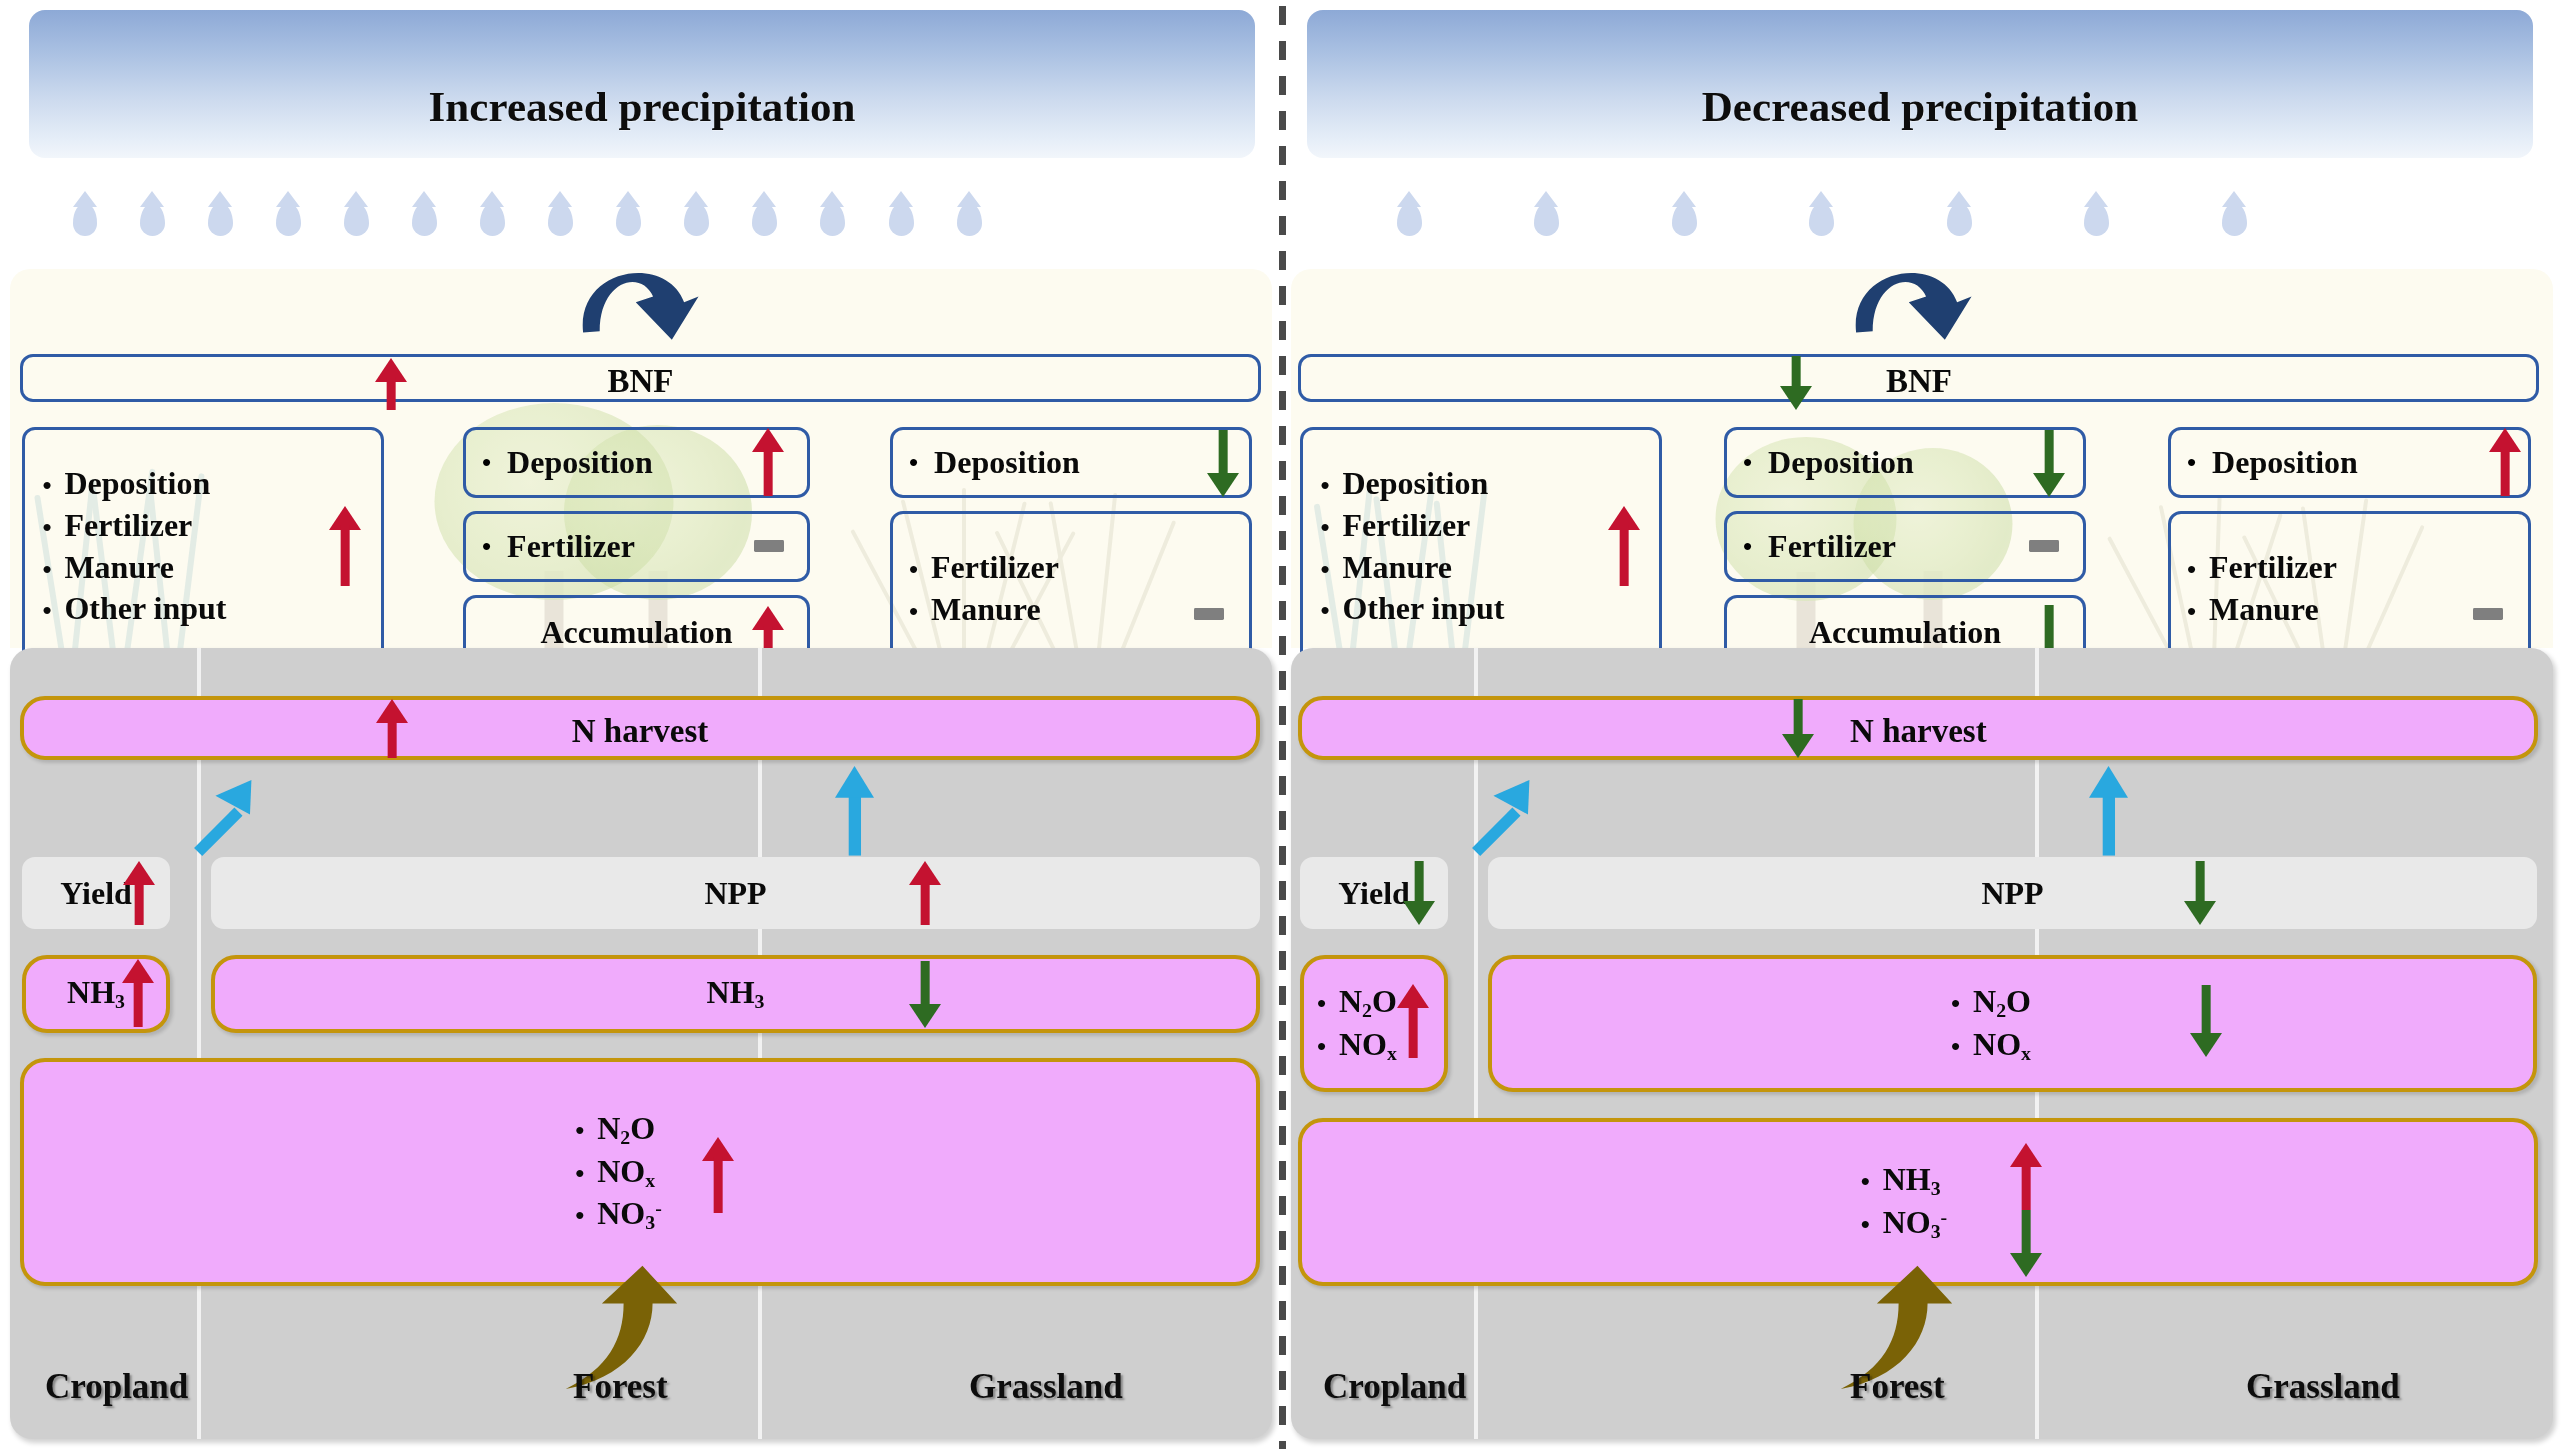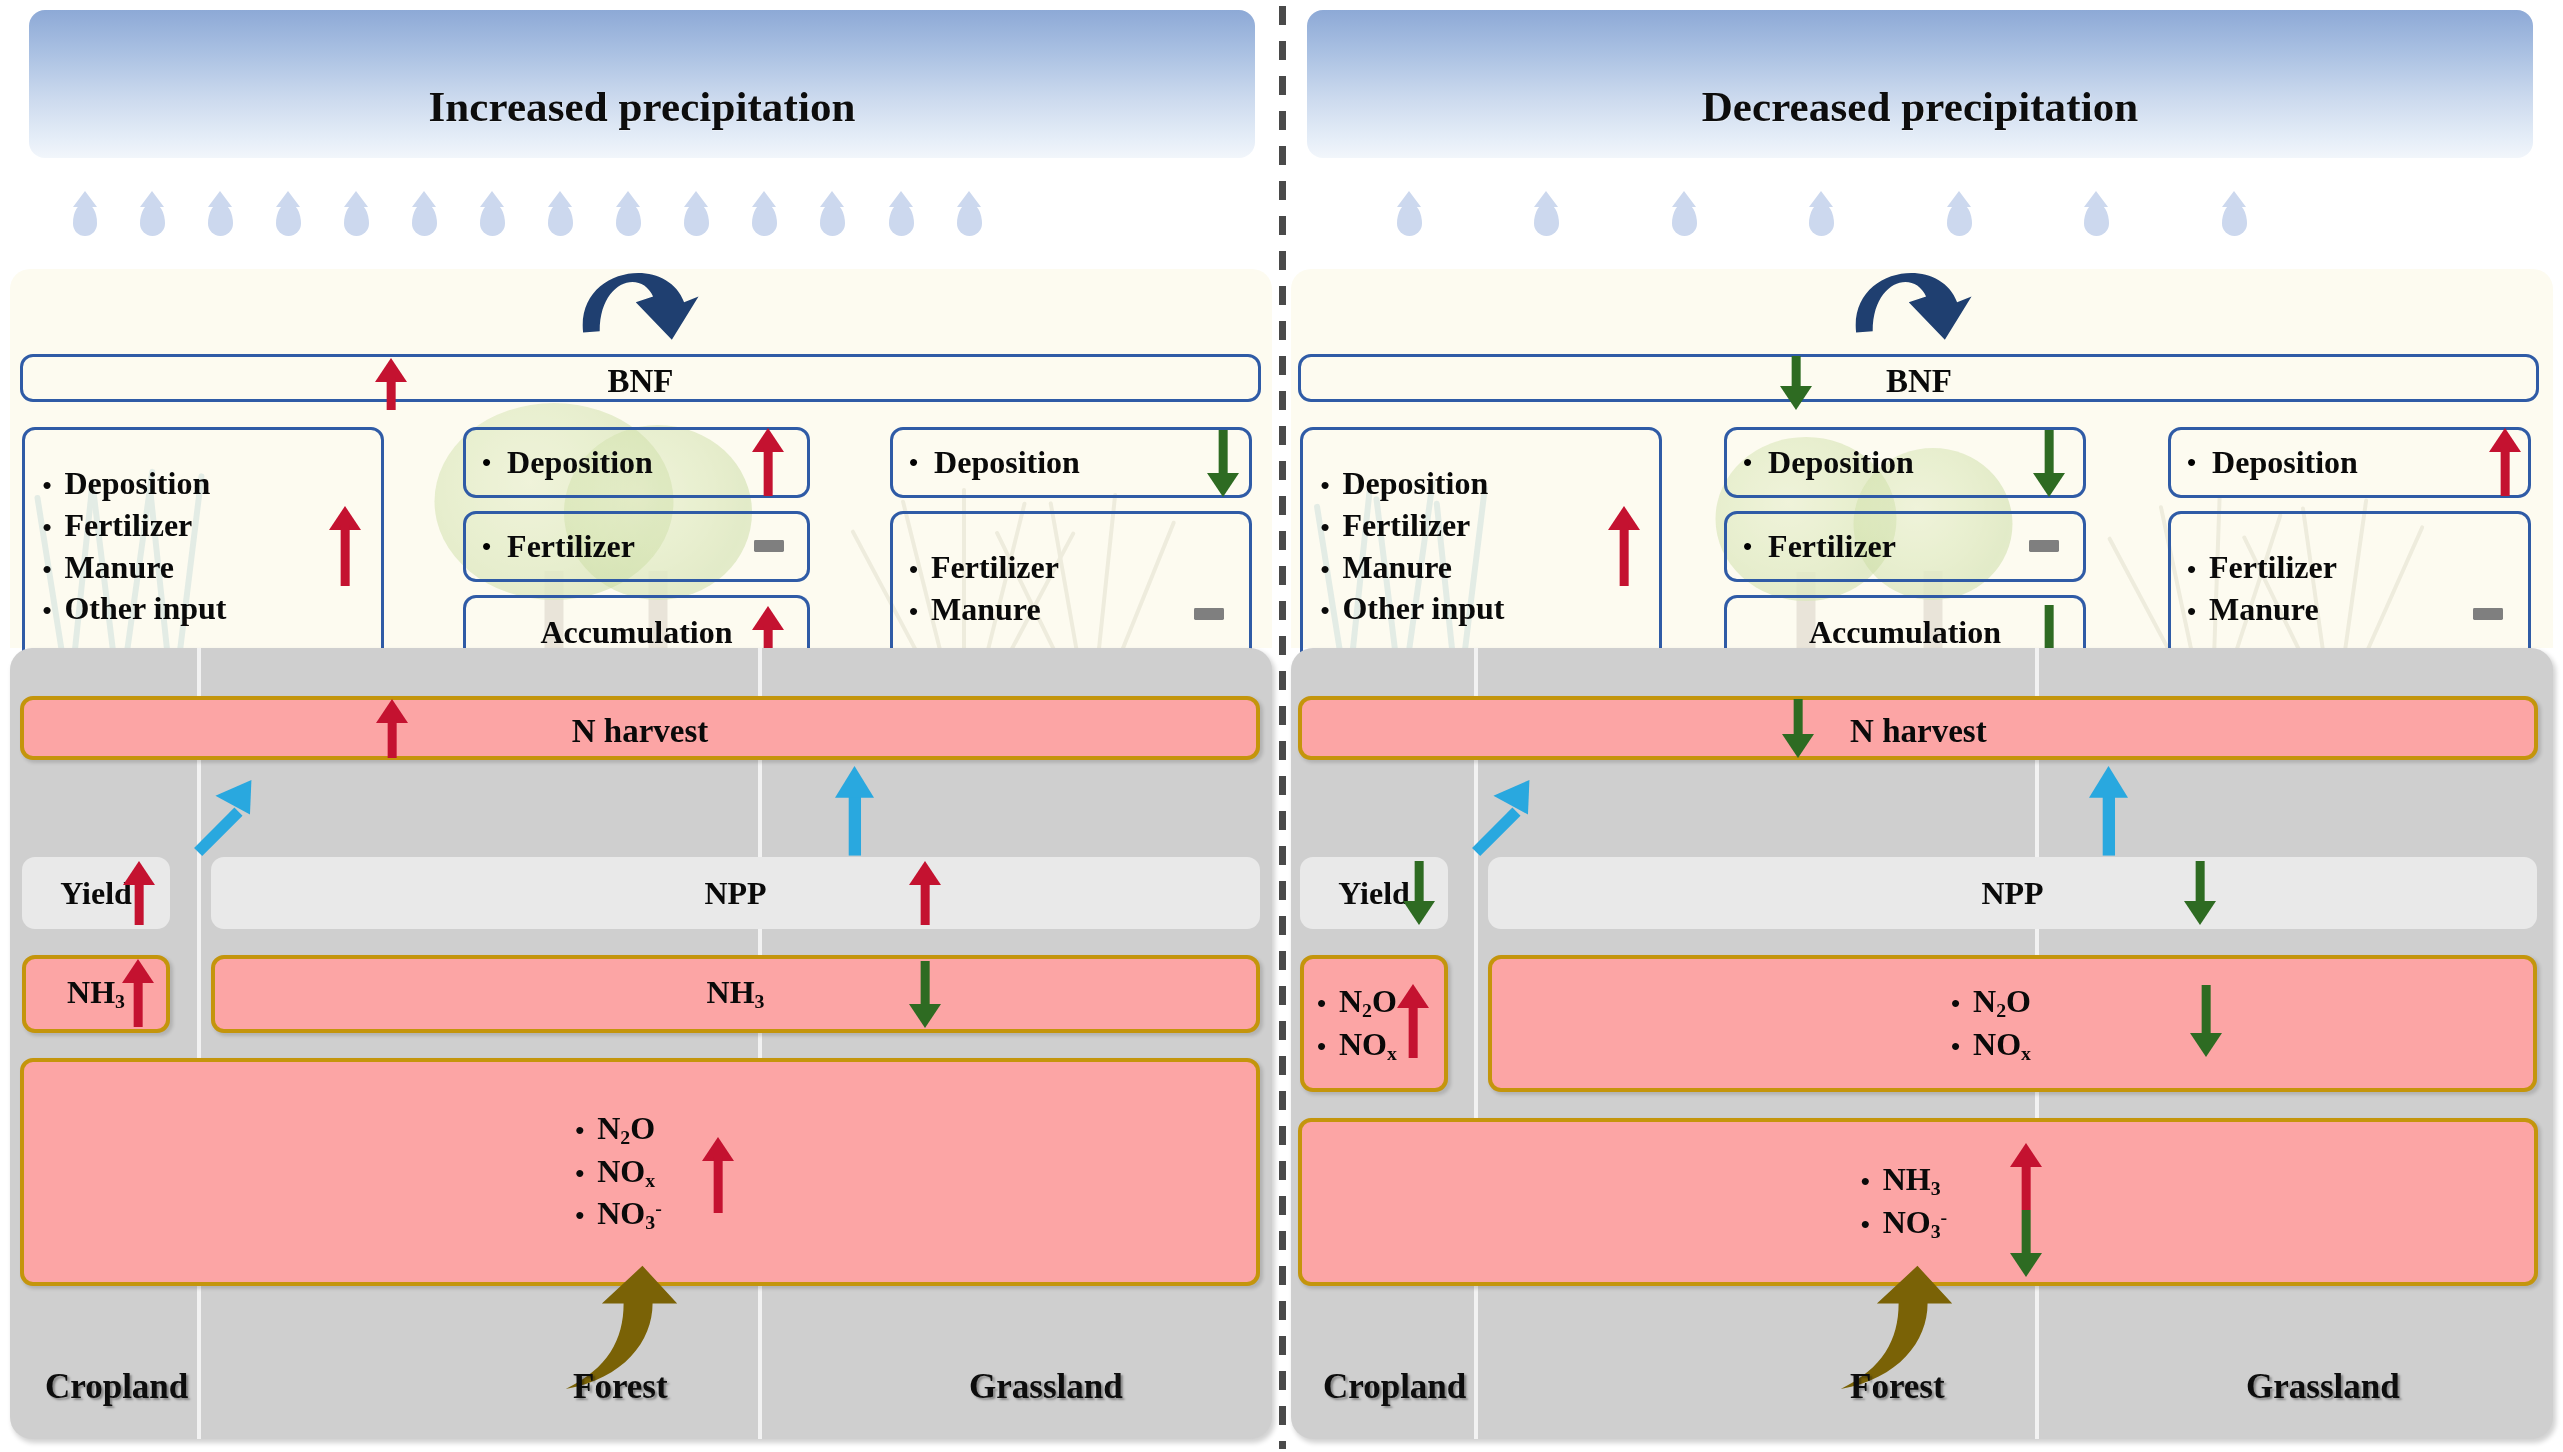--- a/index.html
+++ b/index.html
@@ -49,21 +49,21 @@
   .tree .crown{position:absolute;bottom:58px;left:50%;transform:translateX(-50%);
      width:100%;height:78%;border-radius:50%;
      background:radial-gradient(circle at 40% 40%,#dfe9c0 0%,#cfe0a8 45%,#c3d79a 70%,#cfe0a8 100%);
      opacity:.85;}
   .grass-blade{position:absolute;bottom:0;width:3.6px;background:#e3e0ce;border-radius:2.2px;
      transform-origin:bottom center;}
 
   
   .box{position:absolute;box-sizing:border-box;display:flex;align-items:center;}
   .box-blue{border:3.6px solid #2f5ba6;border-radius:13px;background:transparent;}
-  .box-gold{border:4.3px solid #c4950c;border-radius:13px;background:#fca5a5;
+  .box-gold{border:4.3px solid #c4950c;border-radius:25px;background:#f0abfc;
      box-shadow:2.2px 2.9px 3.6px rgba(0,0,0,.14);}
   .box-gray{border-radius:13px;background:#e9e9e9;}
 
   .lbl{font-size:32px;font-weight:bold;color:#0a0a0a;white-space:nowrap;}
   .lbl.lg{font-size:33px;margin-top:6px;}
   .bullets{list-style:none;margin:0;padding:0;}
   .bullets li{font-size:32px;font-weight:bold;color:#0a0a0a;white-space:nowrap;
      display:flex;align-items:baseline;line-height:1.30;}
   .bullets li .bdot{display:inline-block;width:22px;flex:0 0 22px;font-size:26px;}
   sub{font-size:.62em;vertical-align:-.26em;}

